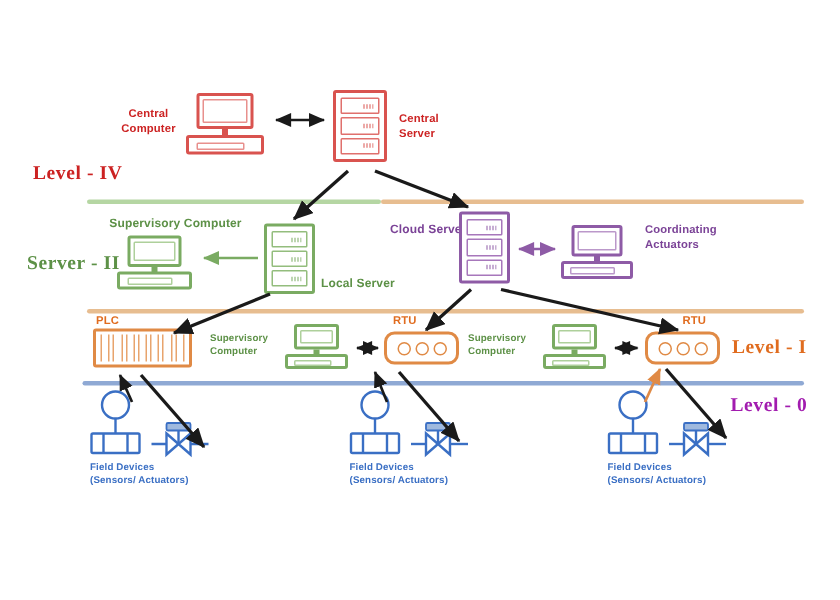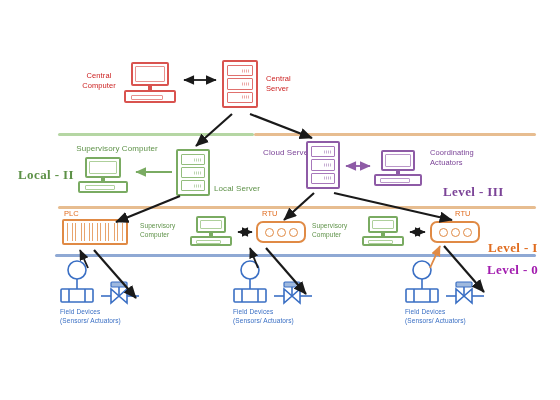--- a/index.html
+++ b/index.html
@@ -25,21 +25,21 @@
     font-weight:bold;
     font-size:13px;
     letter-spacing:.4px;
     white-space:nowrap;
   }
 
   
   .lbl{
     position:absolute;
     font-size:7.5px;
-    font-weight:normal;
+    font-weight:bold;
     line-height:1.35;
     white-space:pre-line;
     letter-spacing:.1px;
   }
   .lbl.sm{font-size:6.5px;}
   .lbl.md{font-size:8px;}
 
   
   .rack{position:absolute;border-width:2px;border-style:solid;border-radius:2px;
         display:flex;flex-direction:column;justify-content:space-between;
@@ -107,20 +107,21 @@
 
   <div class="rack" style="left:222px;top:60px;width:36px;height:48px;border-color:#d9534f;color:#d9534f;">
     <div class="bay" style="border-color:#e0706d;"></div>
     <div class="bay" style="border-color:#e0706d;"></div>
     <div class="bay" style="border-color:#e0706d;"></div>
   </div>
 
   <div class="lbl" style="left:266px;top:74px;width:60px;color:#cc2222;">Central
 Server</div>
 
+  <div class="level-tag" style="left:22px;top:107px;color:#cc2222;">Level - IV</div>
 
   <div class="lbl md" style="left:62px;top:144px;width:110px;text-align:center;color:#5d9147;">Supervisory Computer</div>
 
   <div class="pc" style="left:78px;top:157px;width:50px;height:38px;color:#7aab62;">
     <div class="mon" style="border-color:#7aab62;">
         <i style="border-color:#aed09b;"></i>
       </div>
     <div class="neck" style="background:#7aab62;"></div>
     <div class="base" style="border-color:#7aab62;">
         <i style="border-color:#aed09b;"></i>
@@ -128,21 +129,21 @@
   </div>
 
   <div class="rack" style="left:176px;top:149px;width:34px;height:47px;border-color:#7aab62;color:#7aab62;">
     <div class="bay" style="border-color:#93bd7d;"></div>
     <div class="bay" style="border-color:#93bd7d;"></div>
     <div class="bay" style="border-color:#93bd7d;"></div>
   </div>
 
   <div class="lbl md" style="left:214px;top:184px;width:66px;color:#5d9147;">Local Server</div>
 
-  <div class="level-tag" style="left:18px;top:167px;color:#5d9147;">Local - II</div>
+  <div class="level-tag" style="left:18px;top:167px;color:#5d9147;">Server - II</div>
 
   <div class="lbl md" style="left:253px;top:148px;width:58px;text-align:right;color:#7b4397;">Cloud Server</div>
 
   <div class="rack" style="left:306px;top:141px;width:34px;height:48px;border-color:#8e5ba6;color:#8e5ba6;">
     <div class="bay" style="border-color:#a777bb;"></div>
     <div class="bay" style="border-color:#a777bb;"></div>
     <div class="bay" style="border-color:#a777bb;"></div>
   </div>
 
   <div class="pc" style="left:374px;top:150px;width:48px;height:38px;color:#8e5ba6;">
@@ -151,21 +152,20 @@
       </div>
     <div class="neck" style="background:#8e5ba6;"></div>
     <div class="base" style="border-color:#8e5ba6;">
         <i style="border-color:#bb98ca;"></i>
       </div>
   </div>
 
   <div class="lbl" style="left:430px;top:148px;width:70px;color:#7b4397;">Coordinating
 Actuators</div>
 
-  <div class="level-tag" style="left:443px;top:184px;color:#7b4397;">Level - III</div>
 
   <div class="lbl" style="left:64px;top:209px;width:30px;color:#e06c1f;">PLC</div>
 
   <div class="plc" style="left:62px;top:219px;width:66px;height:26px;border-color:#e08a45;color:#e08a45;">
     <span style="border-color:#e8a46d;"></span>
       <span style="border-color:#e8a46d;"></span>
     <span style="border-color:#e8a46d;"></span>
       <span style="border-color:#e8a46d;"></span>
     <span style="border-color:#e8a46d;"></span>
       <span style="border-color:#e8a46d;"></span>
@@ -207,21 +207,21 @@
   </div>
 
   <div class="lbl" style="left:455px;top:209px;width:30px;color:#e06c1f;">RTU</div>
 
   <div class="rtu" style="left:430px;top:221px;width:50px;height:22px;border-color:#e08a45;color:#e08a45;">
     <span style="border-color:#e08a45;"></span>
     <span style="border-color:#e08a45;"></span>
     <span style="border-color:#e08a45;"></span>
   </div>
 
-  <div class="level-tag" style="left:488px;top:240px;color:#e06c1f;">Level - I</div>
+  <div class="level-tag" style="left:488px;top:223px;color:#e06c1f;">Level - I</div>
 
   <div class="field" style="left:55px;top:258px;width:120px;height:48px;">
     <svg width="120" height="48" viewBox="0 0 120 48">
       <g fill="none" stroke="#3a6fc4" stroke-width="1.6">
         <circle cx="22" cy="12" r="9"></circle>
         <line x1="22" y1="21" x2="22" y2="31"></line>
         <rect x="6" y="31" width="32" height="13" rx="1"></rect>
         <line x1="14" y1="31" x2="14" y2="44"></line>
         <line x1="30" y1="31" x2="30" y2="44"></line>
         <line x1="46" y1="38" x2="56" y2="38"></line>

